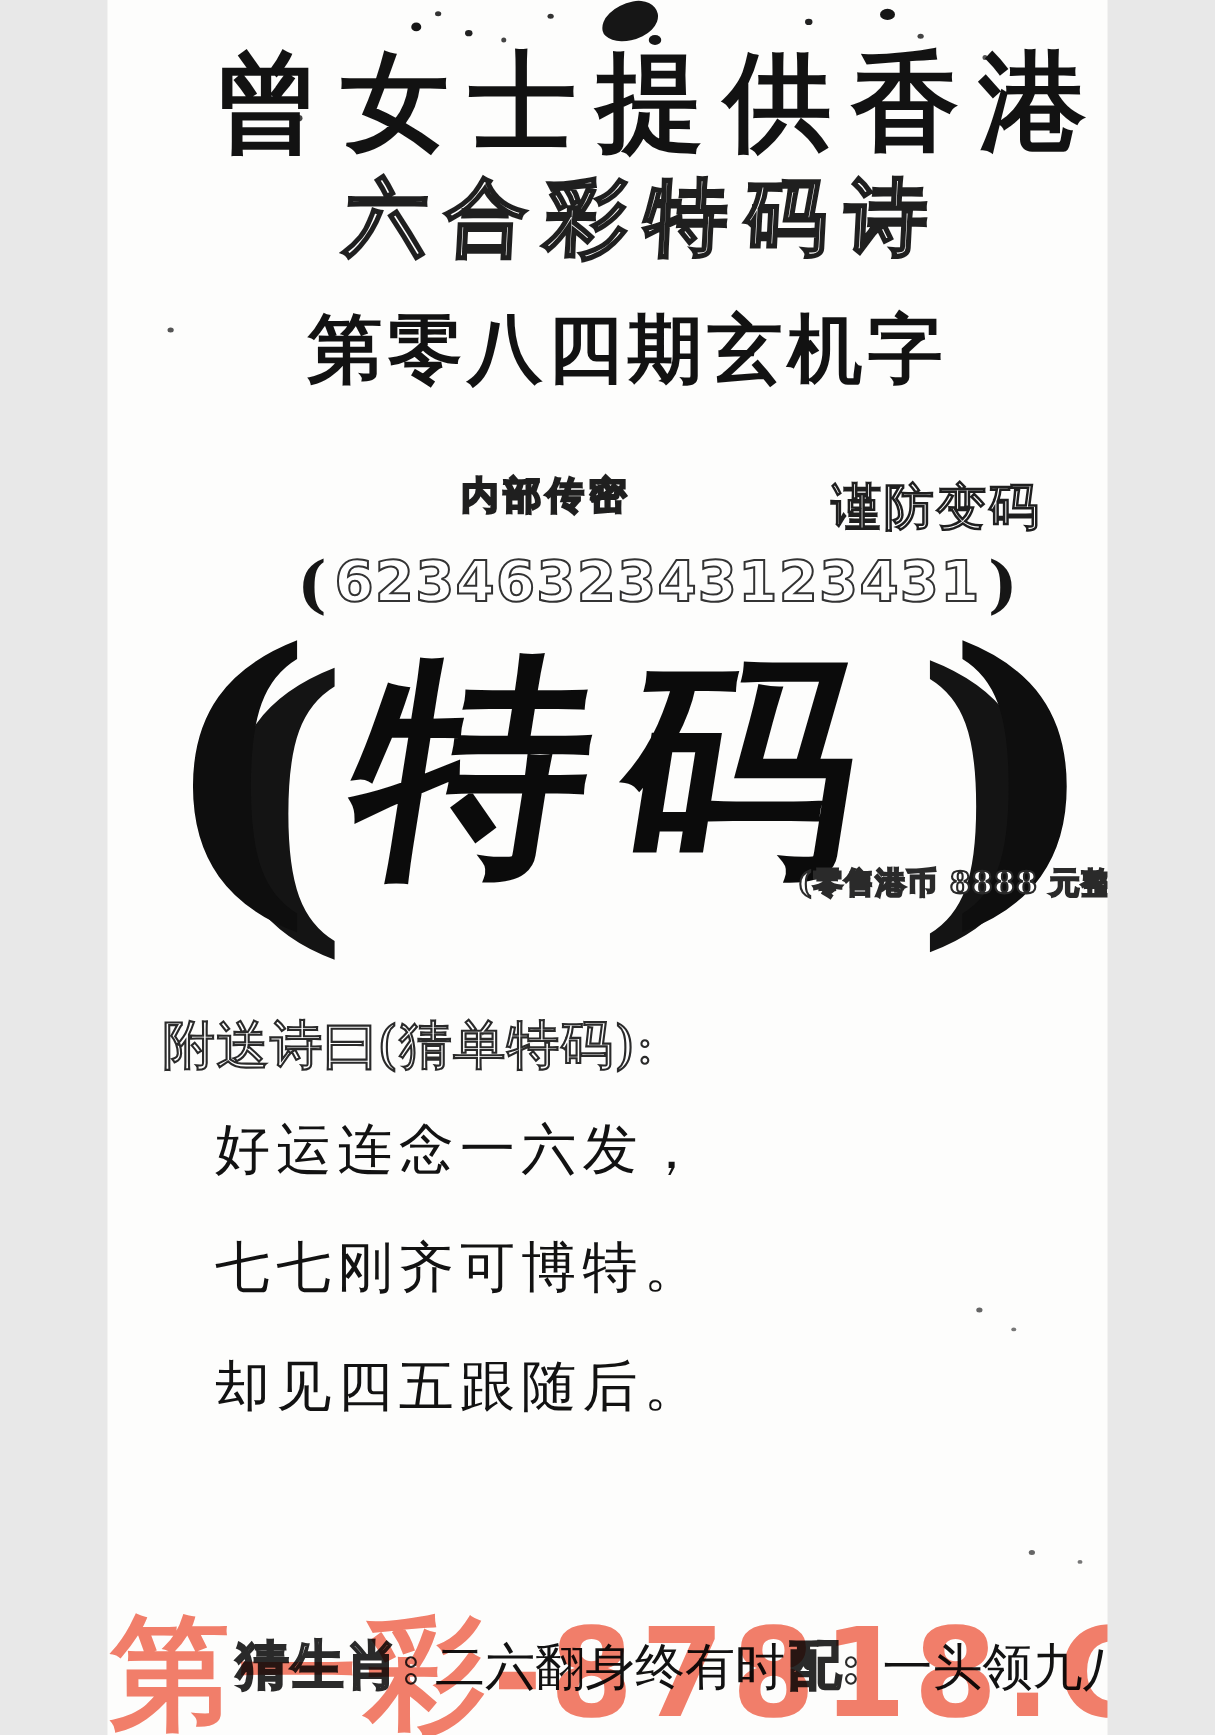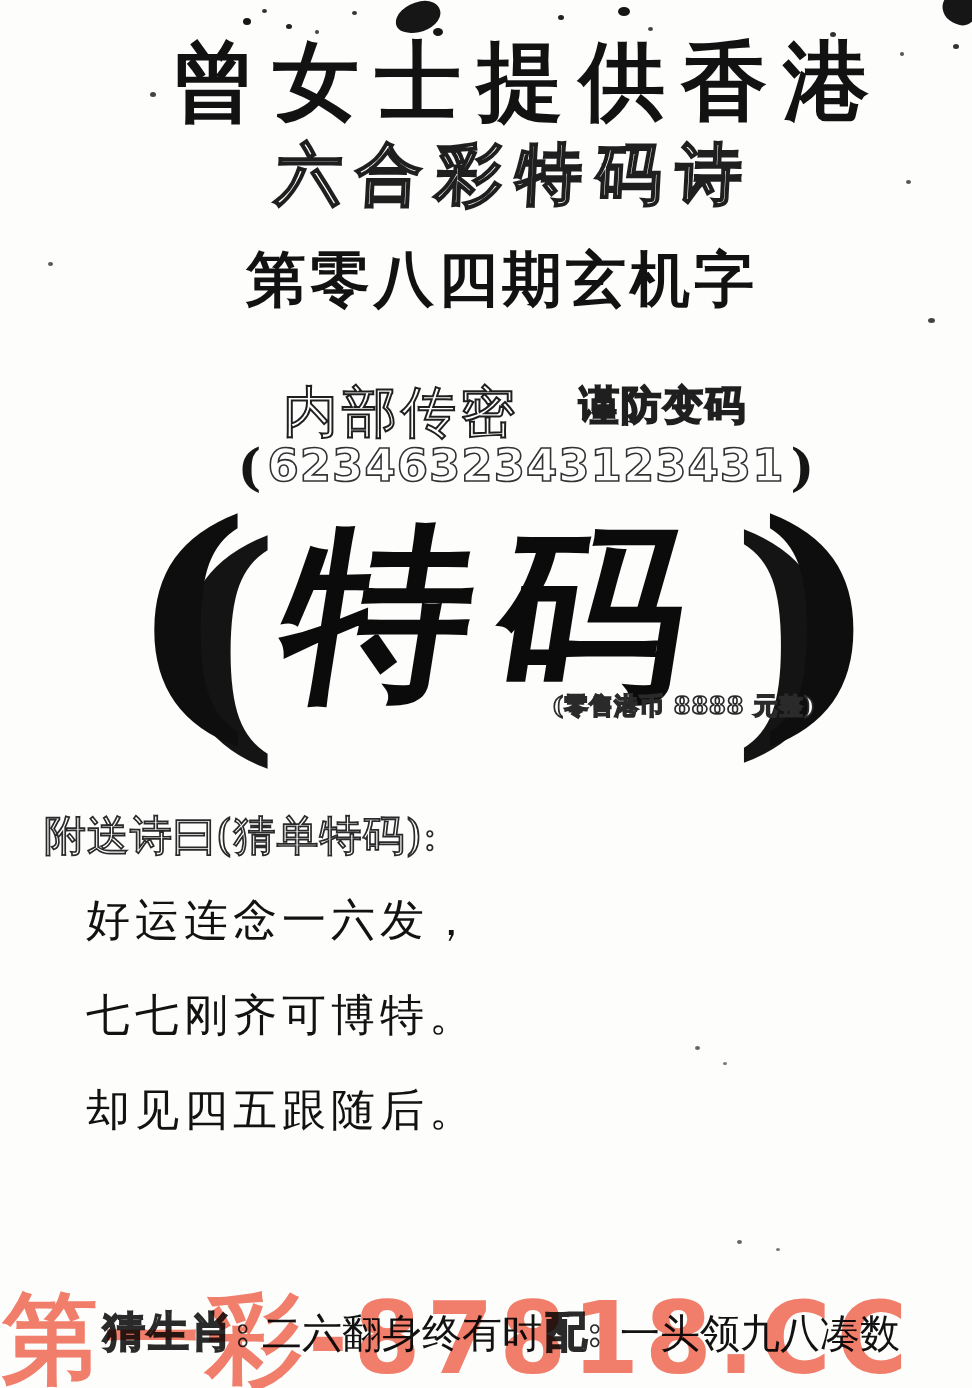--- a/index.html
+++ b/index.html
@@ -1,36 +1,36 @@
 <!DOCTYPE html>
 <html><head>
 <meta charset="utf-8">
 <style>
   html,body{margin:0;padding:0;background:#e8e8e8;}
   .page{
-    position:relative; width:972px; height:1388px; background:#fdfdfc;
+    position:relative; width:800px; height:1388px; background:#fdfdfc;
     font-family:"DejaVu Serif","Liberation Serif",serif; color:#121212;
     overflow:hidden; margin:0 auto;
   }
   .abs{position:absolute; white-space:nowrap;}
   
   .solid{color:#121212;}
   
   .hollow{color:#ffffff; -webkit-text-stroke:2px #1f1f1f; text-stroke:2px #1f1f1f;}
   .hollow-thin{color:#ffffff; -webkit-text-stroke:1.7px #2a2a2a; text-stroke:1.7px #2a2a2a;}
 
   .title1{top:24px; left:0; width:100%; text-align:center; font-size:86px; font-weight:bold;
           letter-spacing:16px; transform:translateX(42px);}
   .title2{top:130px; left:0; width:100%; text-align:center; font-size:66px; font-weight:bold;
           letter-spacing:14px; transform:translateX(30px) skewX(-3deg);}
   .title3{top:240px; left:0; width:100%; text-align:center; font-size:60px; font-weight:bold;
           letter-spacing:4px; transform:translateX(16px);}
 
-  .notice-left{top:376px; left:283px; font-size:55px; font-weight:normal; letter-spacing:4px;}
-  .notice-right{top:378px; left:579px; font-size:40px; font-weight:bold; letter-spacing:2px;}
+  .notice-left{top:376px; left:283px; font-size:30px; font-weight:bold; letter-spacing:4px;}
+  .notice-right{top:378px; left:579px; font-size:40px; font-weight:normal; letter-spacing:2px;}
 
   .code-row{top:438px; left:0; width:100%; text-align:center; transform:translateX(40px);}
   .code-paren{font-size:50px; font-weight:bold; color:#161616; vertical-align:-6px; padding:0 6px;}
   .code-digits{font-family:"DejaVu Sans","Liberation Sans",sans-serif; font-size:45px; font-weight:bold;
                letter-spacing:1px; color:#fff; -webkit-text-stroke:1.6px #333; vertical-align:-2px;margin-top:22px;}
 
   .headline{position:absolute; top:462px; left:0; right:0; height:310px;
             display:flex; justify-content:center; align-items:center; transform:translateX(18px);}
   .hl-paren{font-size:255px; font-weight:bold; line-height:255px; color:#0e0e0e;}
   .hl-paren.open{text-shadow:30px 22px 0 #141414; margin-right:34px;}

